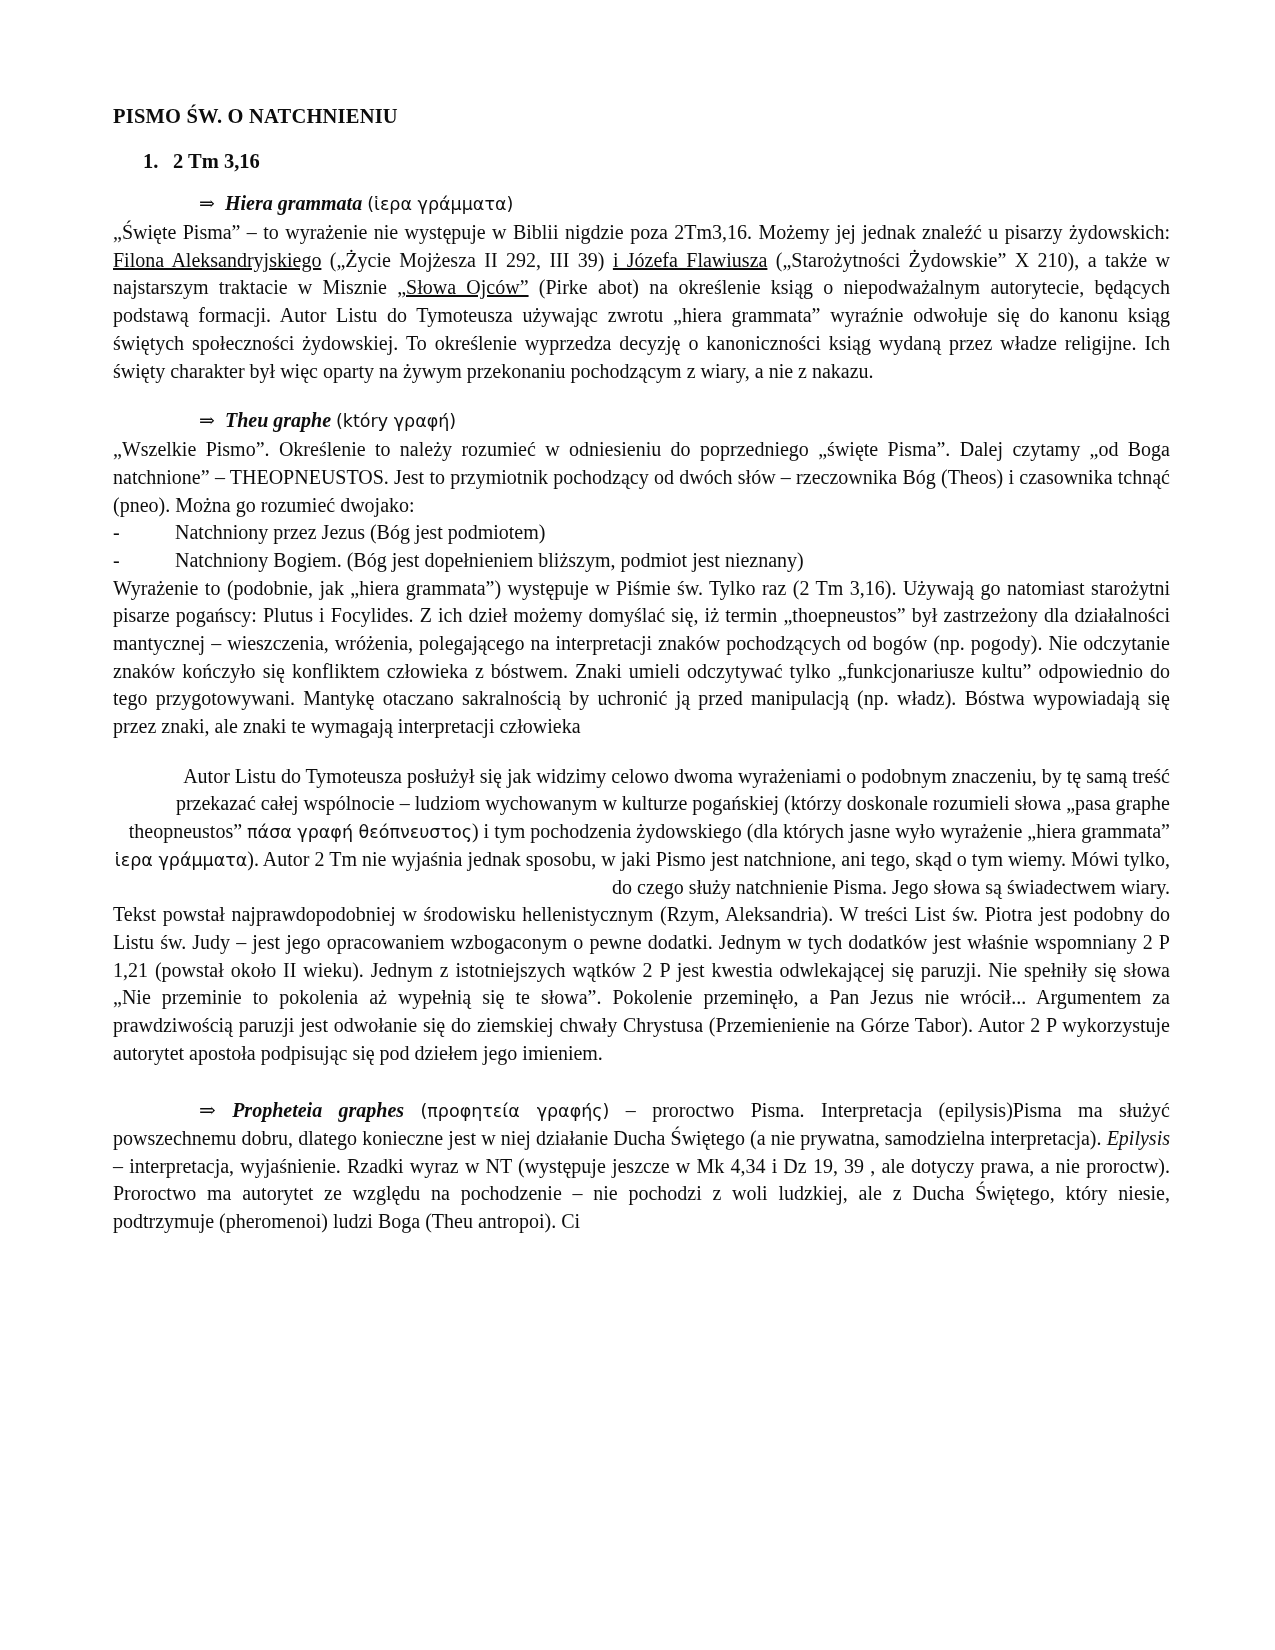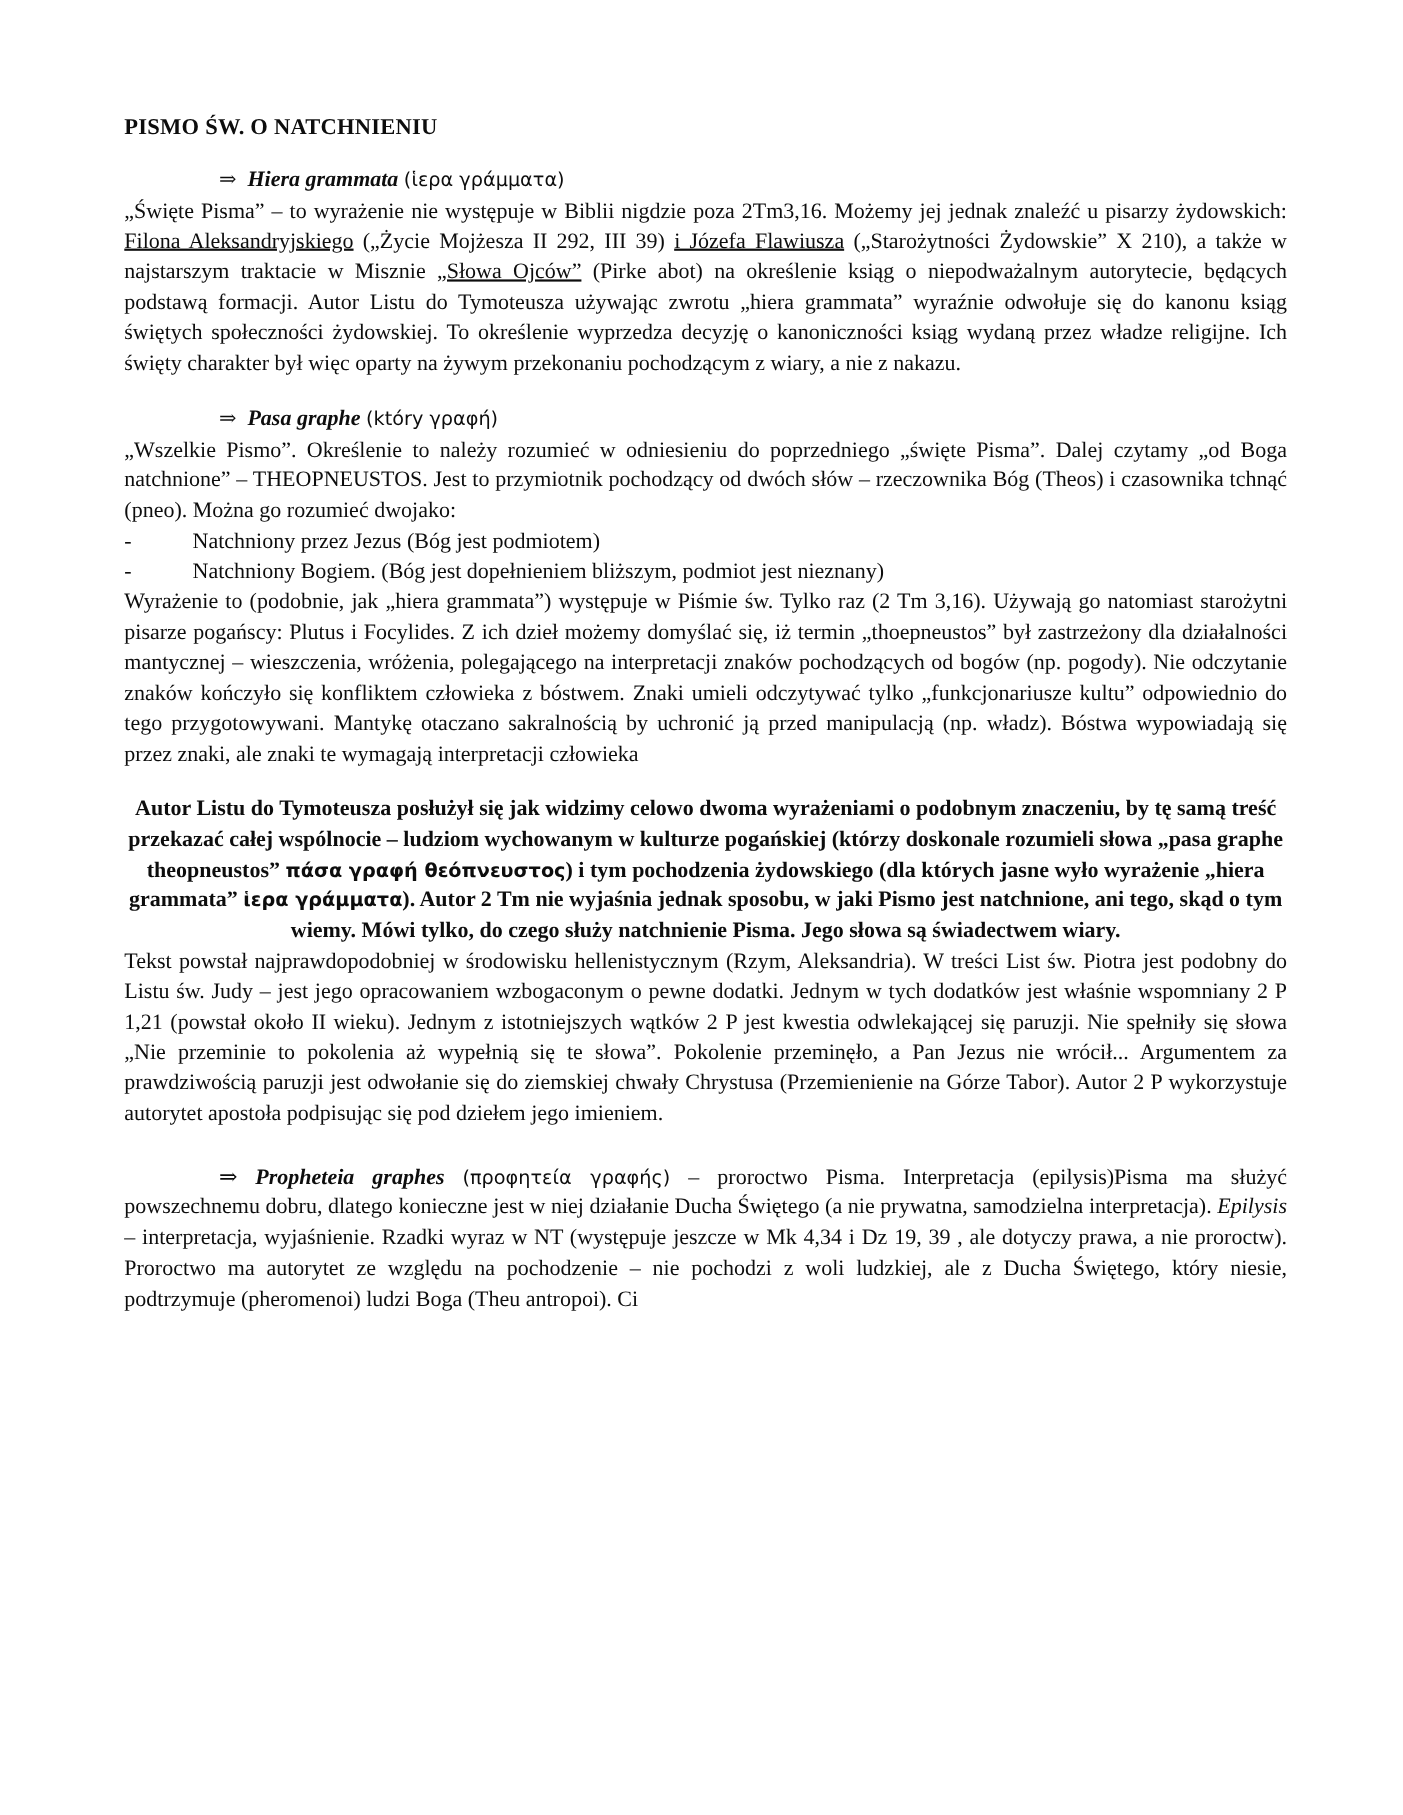--- a/index.html
+++ b/index.html
@@ -58,22 +58,21 @@
     font-size: 17.5px;
   }
   p.body-text {
     margin: 0;
     font-size: 20px;
     line-height: 1.385;
     text-align: justify;
     text-justify: inter-word;
   }
   p.body-text.ragged {
-    text-align: center;
-    font-weight: bold;
+    text-align: right;
   }
   .gap-md { height: 22px; }
   .gap-lg { height: 30px; }
   u.ul { text-decoration: underline; }
   .bullet-line {
     margin: 0;
     font-size: 20px;
     line-height: 1.385;
     display: flex;
   }
@@ -93,31 +92,34 @@
   }
   .ital { font-style: italic; }
 </style>
 </head>
 <body>
 
 <div class="page">
 
   <h1 class="doc-title">PISMO ŚW. O NATCHNIENIU</h1>
 
+  <div class="numbered-heading">
+    <span class="num">1.</span><span>2 Tm 3,16</span>
+  </div>
 
   <div class="greek-head">
     <span class="arrow">⇒</span><span class="term">Hiera grammata</span>&nbsp;<span class="greek">(ἱερα γράμματα)</span>
   </div>
 
   <p class="body-text" id="p-hiera"><span>„Święte Pisma” – to wyrażenie nie występuje w Biblii nigdzie poza 2Tm3,16. Możemy jej jednak znaleźć u pisarzy żydowskich: </span><u class="ul">Filona Aleksandryjskiego</u><span> („Życie Mojżesza II 292, III 39) </span><u class="ul">i Józefa Flawiusza</u><span> („Starożytności Żydowskie” X 210), a także w najstarszym traktacie w Misznie </span><u class="ul">„Słowa Ojców”</u><span> (Pirke abot) na określenie ksiąg o niepodważalnym autorytecie, będących podstawą formacji. Autor Listu do Tymoteusza używając zwrotu „hiera grammata” wyraźnie odwołuje się do kanonu ksiąg świętych społeczności żydowskiej. To określenie wyprzedza decyzję o kanoniczności ksiąg wydaną przez władze religijne. Ich święty charakter był więc oparty na żywym przekonaniu pochodzącym z wiary, a nie z nakazu.</span></p>
 
   <div class="gap-md"></div>
 
   <div class="greek-head">
-    <span class="arrow">⇒</span><span class="term">Pasa graphe</span>&nbsp;<span class="greek">(który γραφή)</span>
+    <span class="arrow">⇒</span><span class="term">Theu graphe</span>&nbsp;<span class="greek">(który γραφή)</span>
   </div>
 
   <p class="body-text">„Wszelkie Pismo”. Określenie to należy rozumieć w odniesieniu do poprzedniego „święte Pisma”. Dalej czytamy „od Boga natchnione” – THEOPNEUSTOS. Jest to przymiotnik pochodzący od dwóch słów – rzeczownika Bóg (Theos) i czasownika tchnąć (pneo). Można go rozumieć dwojako:</p>
 
   <div class="bullet-line">
     <span class="dash">-</span>
     <span>Natchniony przez Jezus (Bóg jest podmiotem)</span>
   </div>
   <div class="bullet-line">
     <span class="dash">-</span>

